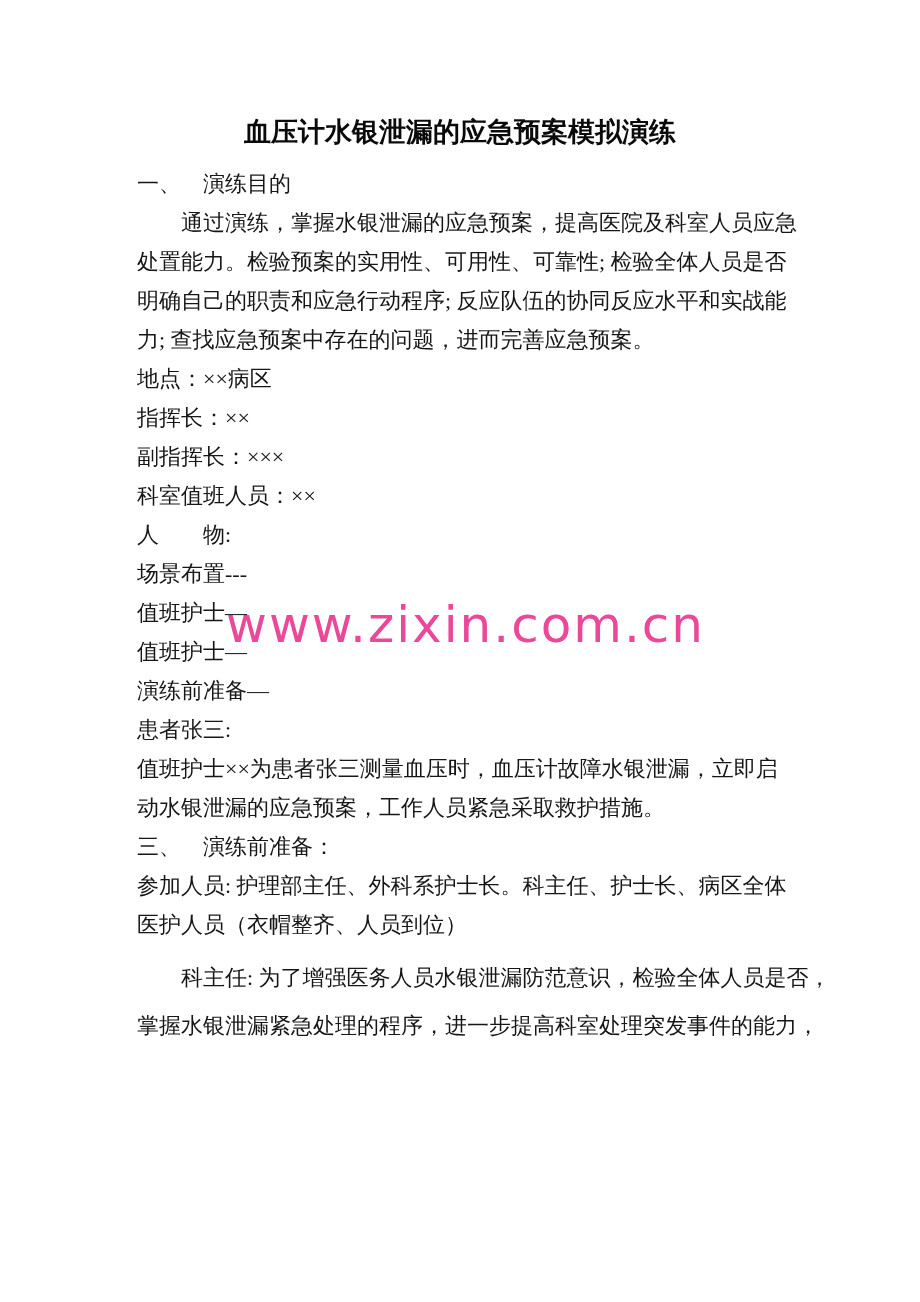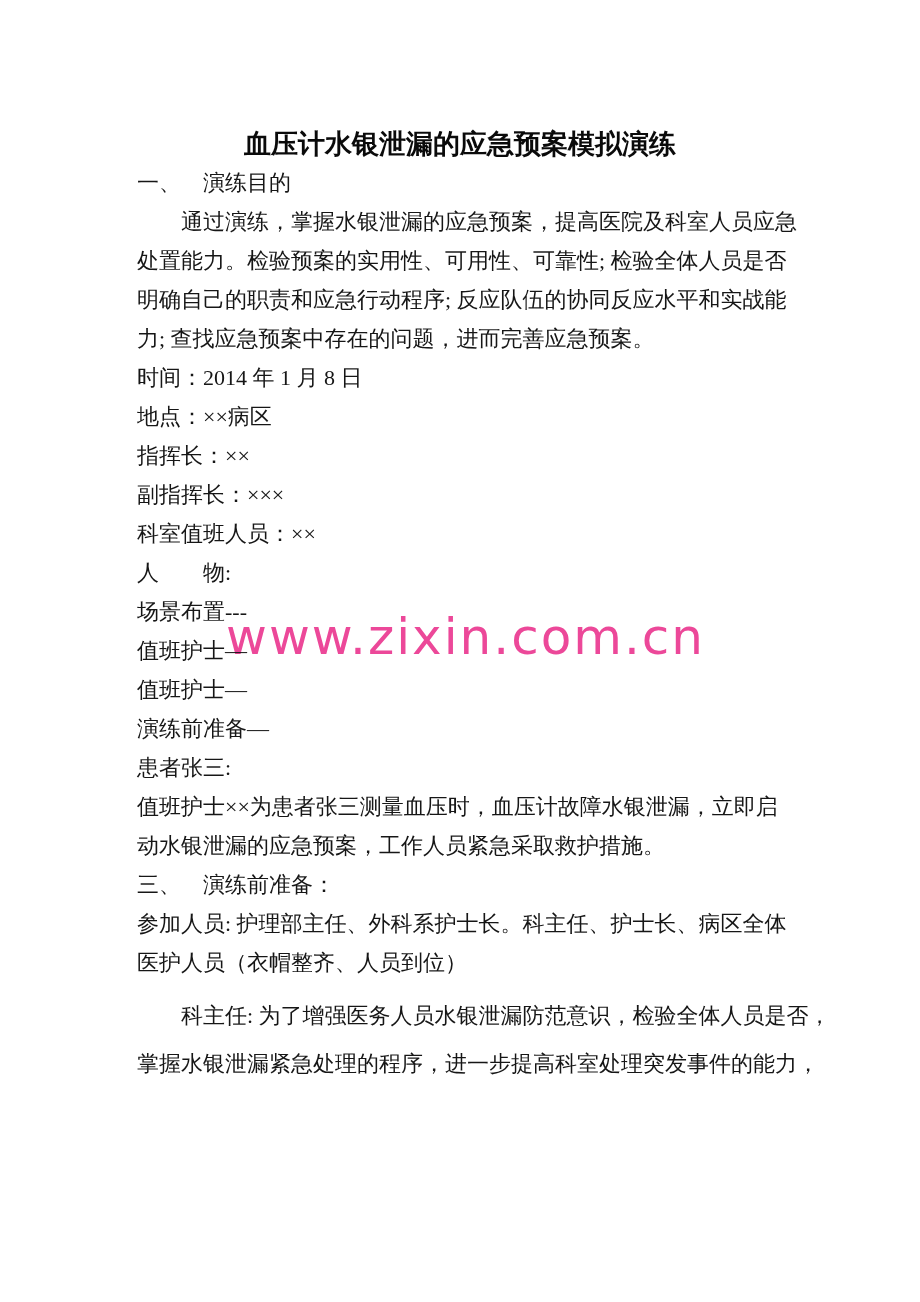--- a/index.html
+++ b/index.html
@@ -37,50 +37,49 @@
   .title {
     margin: 0;
     padding-top: 113px;
     text-align: center;
     font-size: 27px;
     font-weight: bold;
     line-height: 38px;
     color: #0a0a0a;
   }
   .body-text {
-    margin-top: 0;
+    margin-top: 13px;
     padding-left: 137px;
     padding-right: 130px;
     font-size: 22px;
   }
   .line {
     line-height: 39px;
     white-space: pre;
   }
   .line.indent { text-indent: 44px; }
   .line.big { line-height: 48px; }
   .line.big.indent { margin-top: 10px; }
 </style>
 </head>
 <body style="background: rgb(255, 255, 255); color: rgb(22, 22, 22);">
 
 <div class="page">
   <div class="watermark" style="color: #ec4899;">www.zixin.com.cn</div>
 
   <div class="content">
-    <h1 class="title" style="color: rgb(10, 10, 10); margin-top: 12px;">血压计水银泄漏的应急预案模拟演练</h1>
+    <h1 class="title" style="color: rgb(10, 10, 10);">血压计水银泄漏的应急预案模拟演练</h1>
 
     <div class="body-text">
 
     <div class="line">一、　演练目的</div>
         <div class="line indent">通过演练，掌握水银泄漏的应急预案，提高医院及科室人员应急</div>
         <div class="line">处置能力。检验预案的实用性、可用性、可靠性; 检验全体人员是否</div>
         <div class="line">明确自己的职责和应急行动程序; 反应队伍的协同反应水平和实战能</div>
         <div class="line">力; 查找应急预案中存在的问题，进而完善应急预案。</div>
-        <div class="line">时间：2014 年 1 月 8 日</div>
         <div class="line">地点：××病区</div>
         <div class="line">指挥长：××</div>
         <div class="line">副指挥长：×××</div>
         <div class="line">科室值班人员：××</div>
         <div class="line">人　　物:</div>
         <div class="line">场景布置---</div>
         <div class="line">值班护士—</div>
         <div class="line">值班护士—</div>
         <div class="line">演练前准备—</div>
         <div class="line">患者张三:</div>

